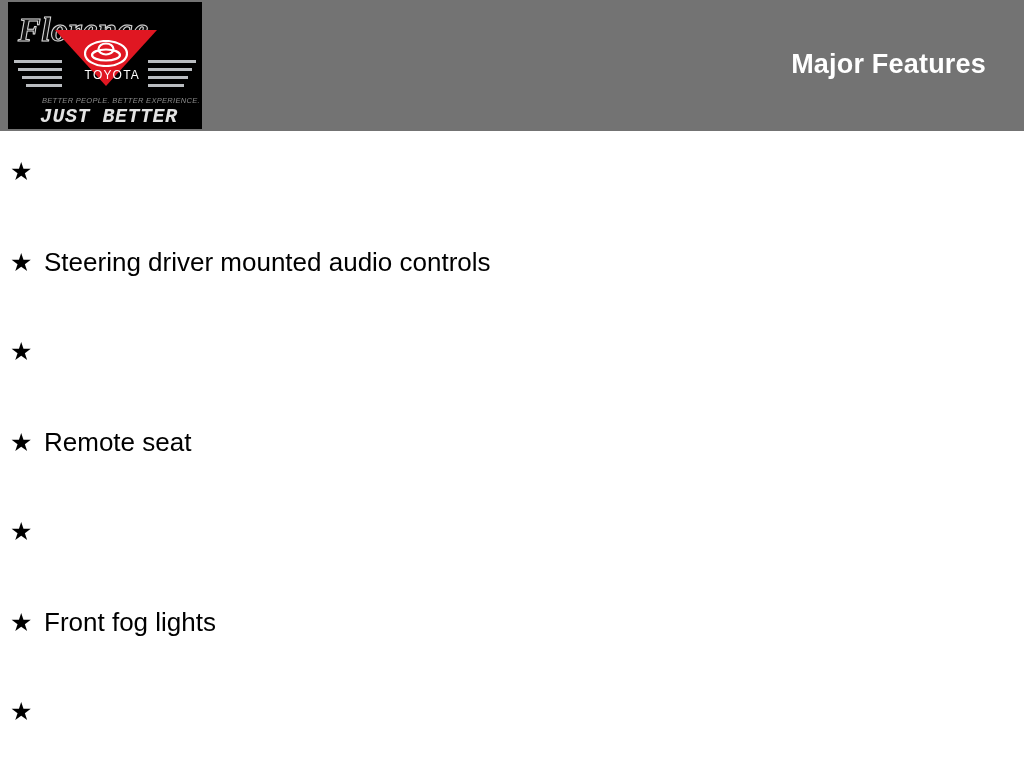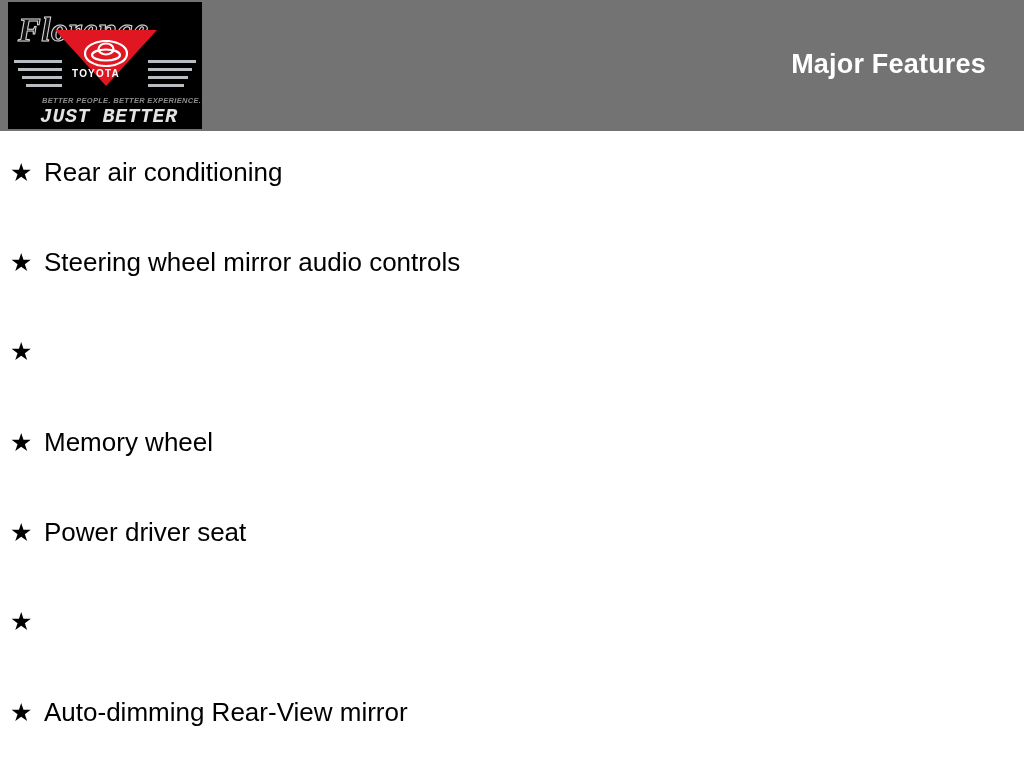--- a/index.html
+++ b/index.html
@@ -78,24 +78,24 @@
     top: 38px;
     width: 44px;
     height: 27px;
   }
   .logo-oval svg { display: block; }
   .logo-toyota-word {
     position: absolute;
     left: 64px;
     top: 66px;
     width: 68px;
-    text-align: left;
+    text-align: right;
     color: #ffffff;
-    font-size: 10px;
-    font-weight: bold;
+    font-size: 12px;
+    font-weight: normal;
     letter-spacing: 1.2px;
   }
   
   .wing {
     position: absolute;
     height: 3px;
     background: #b9bcc0;
   }
   .wing.l1 { left: 6px;  top: 58px; width: 48px; }
   .wing.l2 { left: 10px; top: 66px; width: 44px; }
@@ -104,21 +104,21 @@
   .wing.r1 { left: 140px; top: 58px; width: 48px; }
   .wing.r2 { left: 140px; top: 66px; width: 44px; }
   .wing.r3 { left: 140px; top: 74px; width: 40px; }
   .wing.r4 { left: 140px; top: 82px; width: 36px; }
   .logo-tagline {
     position: absolute;
     left: 34px;
     top: 94px;
     color: #8c8c8c;
     font-size: 7.5px;
-    font-weight: bold;
+    font-weight: normal;
     font-style: italic;
     letter-spacing: 0.3px;
     white-space: nowrap;
   }
   .logo-justbetter {
     position: absolute;
     left: 32px;
     top: 103px;
     color: #e3e3e3;
     font-size: 20px;
@@ -190,45 +190,43 @@
       <div class="logo-justbetter">JUST BETTER</div>
     </div>
 
     <div class="header-title">Major Features</div>
   </div>
 
   <div class="content">
 
     <div class="feature-row">
       <span class="bullet">★</span>
-      <span class="feature-text">Rear air conditioning</span>
-    </div>
-
-    <div class="feature-row">
-      <span class="bullet">★</span>
-      <span class="feature-text">Steering wheel mirror audio controls</span>
-    </div>
-
-    <div class="feature-row">
-      <span class="bullet">★</span>
-    </div>
-
-    <div class="feature-row">
-      <span class="bullet">★</span>
-      <span class="feature-text">Memory wheel</span>
-    </div>
-
-    <div class="feature-row">
-      <span class="bullet">★</span>
-      <span class="feature-text">Power driver seat</span>
-    </div>
-
-    <div class="feature-row">
-      <span class="bullet">★</span>
-    </div>
-
-    <div class="feature-row">
-      <span class="bullet">★</span>
-      <span class="feature-text">Auto-dimming Rear-View mirror</span>
+    </div>
+
+    <div class="feature-row">
+      <span class="bullet">★</span>
+      <span class="feature-text">Steering driver mounted audio controls</span>
+    </div>
+
+    <div class="feature-row">
+      <span class="bullet">★</span>
+    </div>
+
+    <div class="feature-row">
+      <span class="bullet">★</span>
+      <span class="feature-text">Remote seat</span>
+    </div>
+
+    <div class="feature-row">
+      <span class="bullet">★</span>
+    </div>
+
+    <div class="feature-row">
+      <span class="bullet">★</span>
+      <span class="feature-text">Front fog lights</span>
+    </div>
+
+    <div class="feature-row">
+      <span class="bullet">★</span>
     </div>
 
   </div>
 </div>
 
 </body></html>

